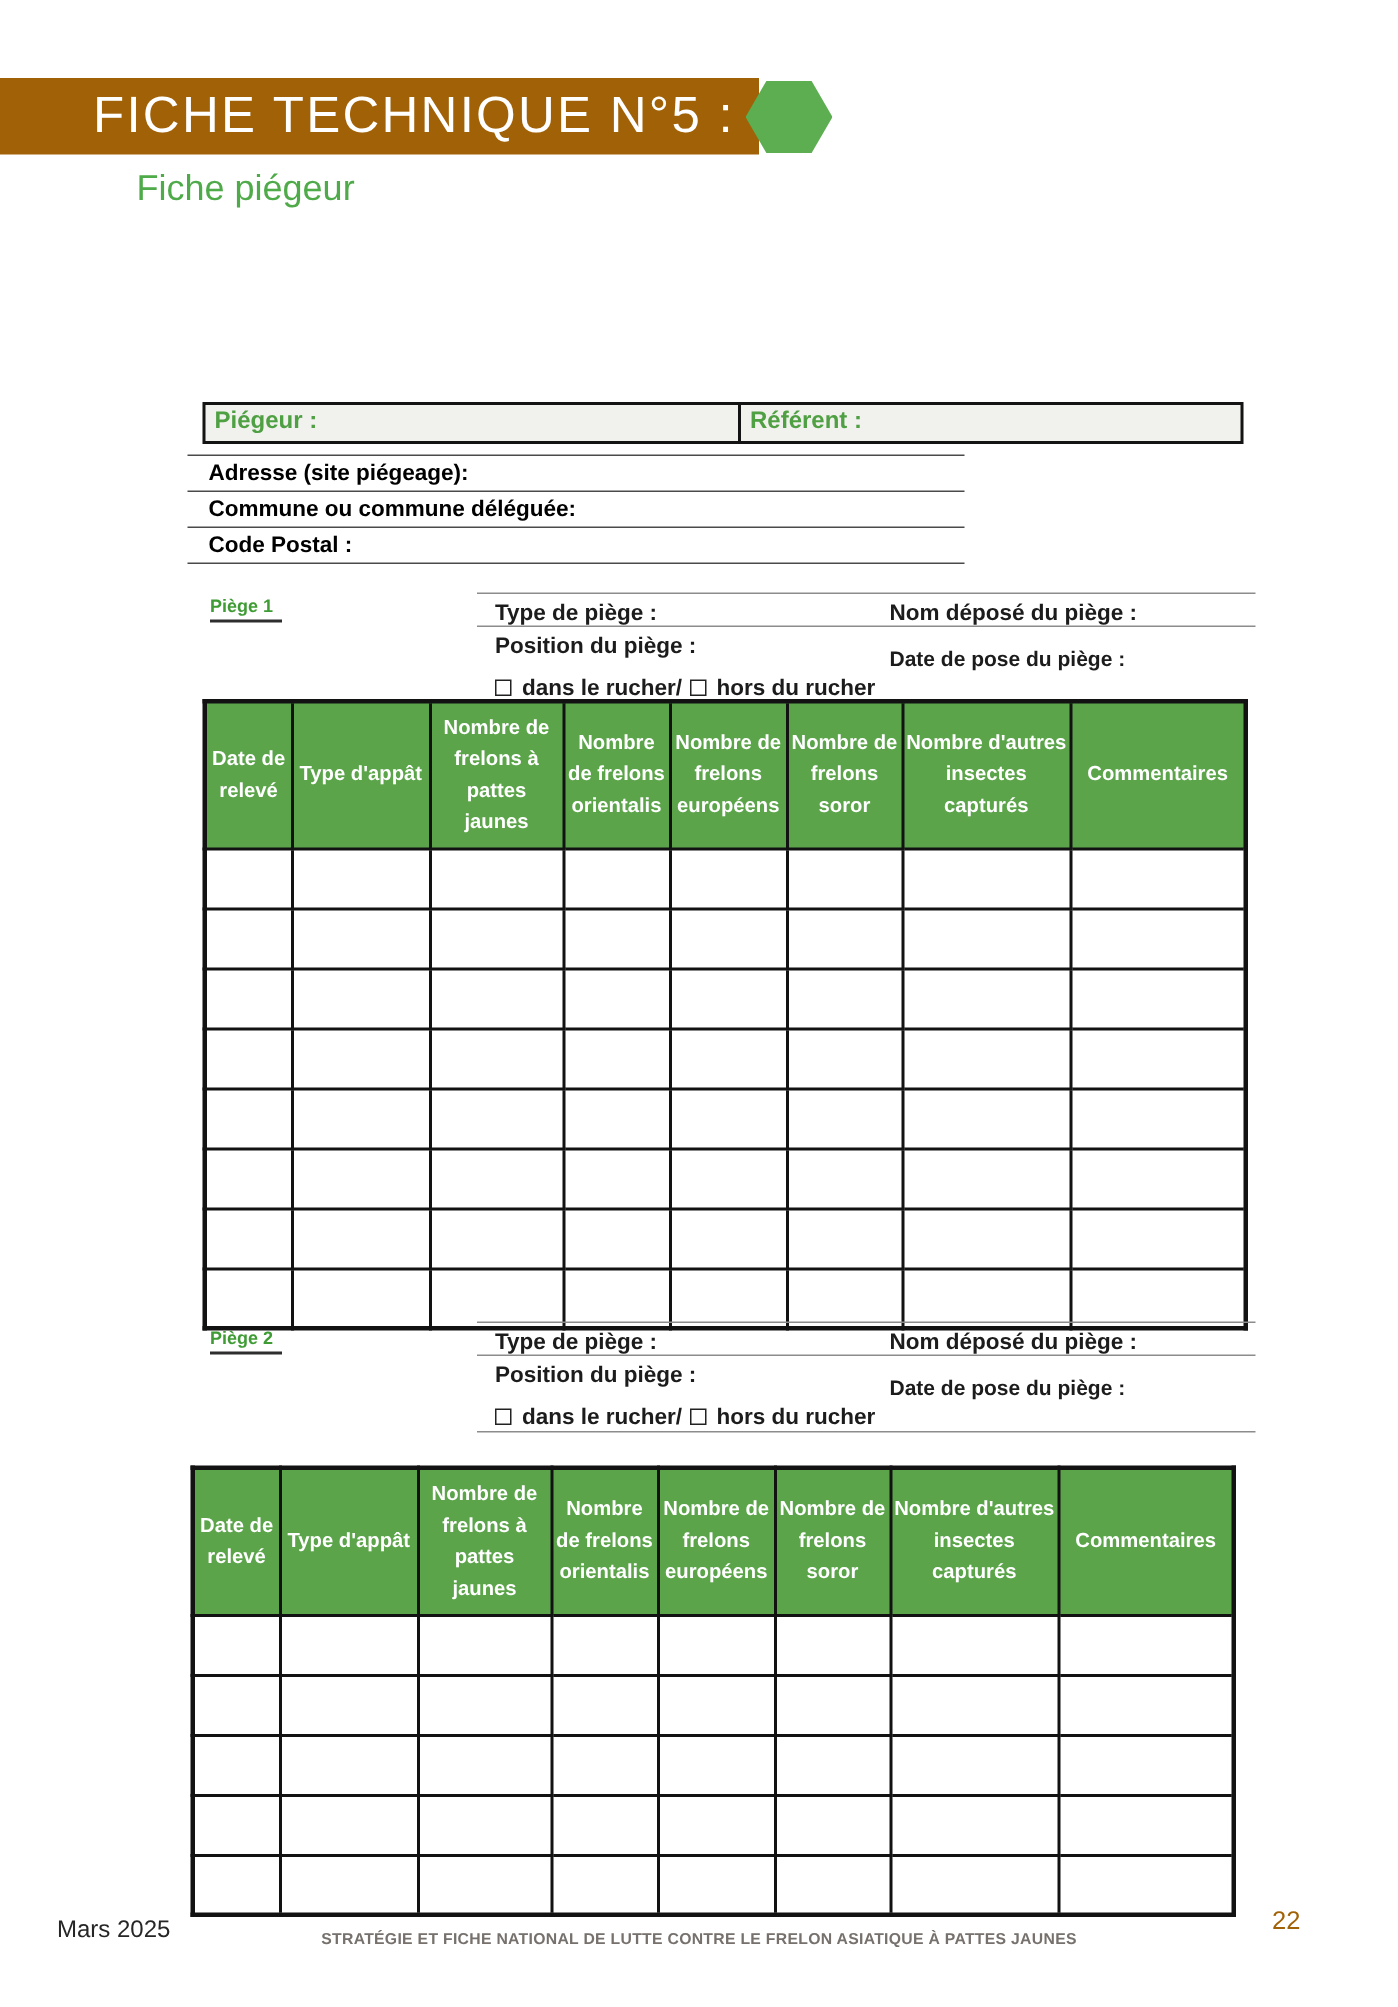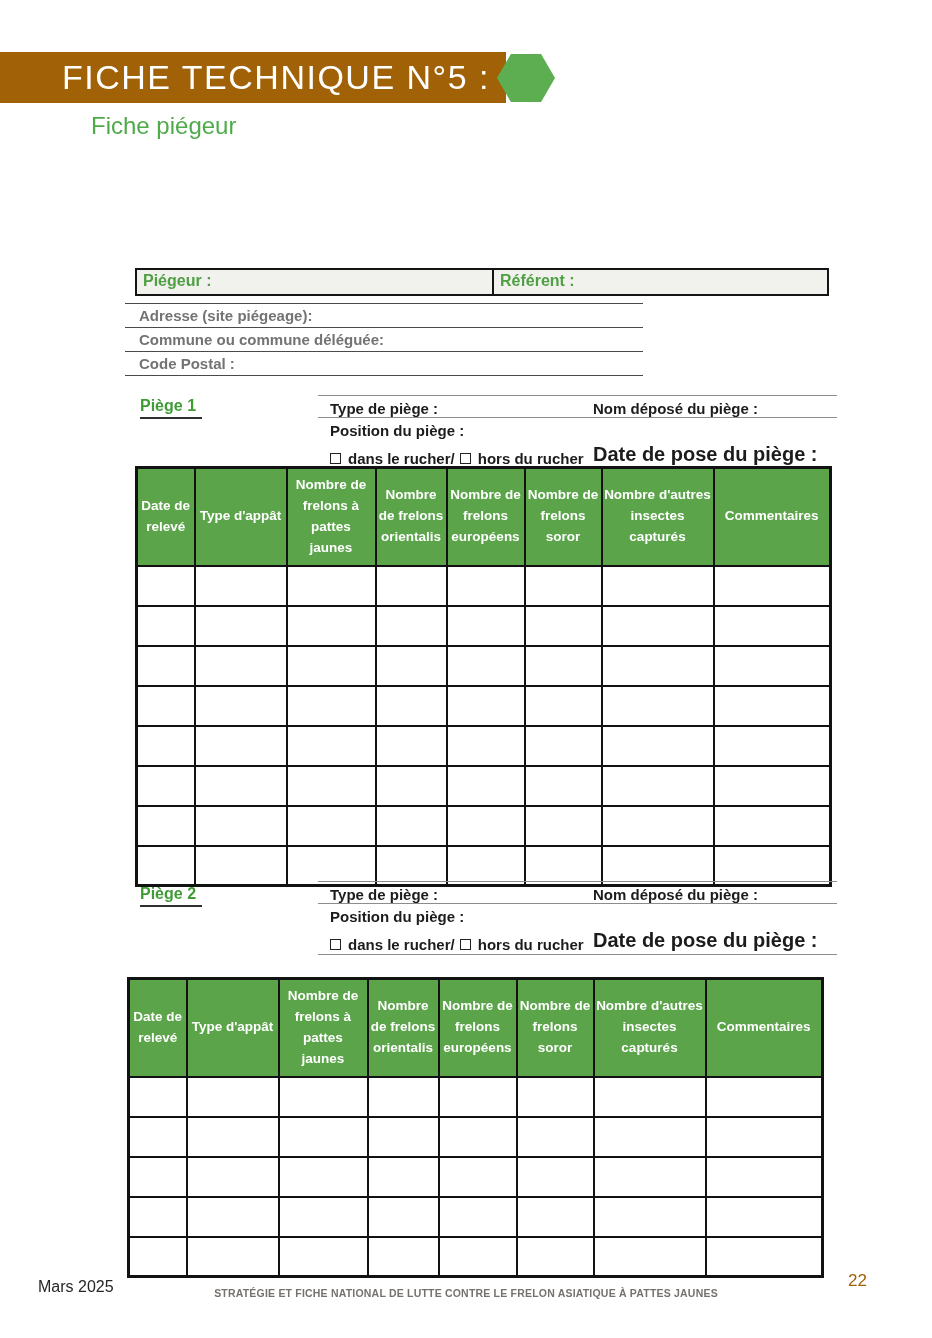--- a/index.html
+++ b/index.html
@@ -18,37 +18,37 @@
   .intro { position:absolute; left:52px; top:176px; width:838px; font-size:17.5px; line-height:1.43; text-align:justify; color:#1f1f1f; }
 
   
   .id-table { position:absolute; left:135px; top:253px; width:694px; height:28px; display:flex; border:2.5px solid #141414; background:#f1f1ee;margin-top:15px; }
   .id-cell { font-weight:bold; font-size:16px; color:#4f9f43; padding:2px 0 0 6px; }
   .id-cell.piegeur { width:357px; border-right:2.5px solid #141414; }
   .id-cell.referent { flex:1; }
 
   
   .address { position:absolute; left:125px; top:303px; width:518px; border-bottom:1.5px solid #4a4a4a; }
-  .address-row { border-top:1.5px solid #4a4a4a; height:24px; padding:3px 0 0 14px; font-weight:bold; font-size:15px; color:#737373; }
-
-  
-  .section-label { position:absolute; left:140px; font-size:16px; font-weight:bold; color:#3f9c35; border-bottom:2.5px solid #2e2e2e; padding:0 6px 2px 0; }
+  .address-row { border-top:1.5px solid #4a4a4a; height:24px; padding:3px 0 0 14px; font-weight:bold; font-size:15px; color:#000000; }
+
+  
+  .section-label { position:absolute; left:140px; font-size:12px; font-weight:bold; color:#3f9c35; border-bottom:2.5px solid #2e2e2e; padding:0 6px 2px 0; }
   .section-label.s1 { top:397px; }
   .section-label.s2 { top:885px; }
 
   
   .fields { position:absolute; left:318px; width:519px; }
   .fields.f1 { top:395px; }
   .fields.f2 { top:881px; border-bottom:1.5px solid #8c8c8c; }
   .fields-row1 { border-top:1.5px solid #8c8c8c; border-bottom:1.5px solid #8c8c8c; height:23px; display:flex; align-items:flex-end; }
   .f-type { padding-left:12px; width:275px; font-weight:bold; font-size:15px; }
   .f-name { font-weight:bold; font-size:15px; }
   .fields-row2 { position:relative; height:30px; }
   .f-pos { position:absolute; left:12px; top:4px; font-weight:bold; font-size:15px; }
-  .f-date { position:absolute; left:275px; top:13px; font-weight:bold; font-size:20px;margin-top:12px; }
+  .f-date { position:absolute; left:275px; top:13px; font-weight:bold; font-size:14px; }
   .fields-row3 { height:20px; padding-left:12px; font-weight:bold; font-size:15px; display:flex; align-items:center; gap:5px; }
   .checkbox-box { display:inline-block; width:11px; height:11px; border:1.5px solid #222; background:#fff; margin-right:2px; }
 
   
   table.data-table { position:absolute; border-collapse:collapse; table-layout:fixed; border:3px solid #121212; }
   table.t1 { left:135px; top:466px; width:694px; }
   table.t2 { left:127px; top:977px; width:694px; }
   .data-table th { background:#5ba44a; color:#ffffff; font-size:13.5px; font-weight:bold; line-height:1.55; padding:6px 1px; border:2.5px solid #121212; text-align:center; vertical-align:middle; }
   table.t1 th { height:66px; }
   table.t2 th { height:64px; }

